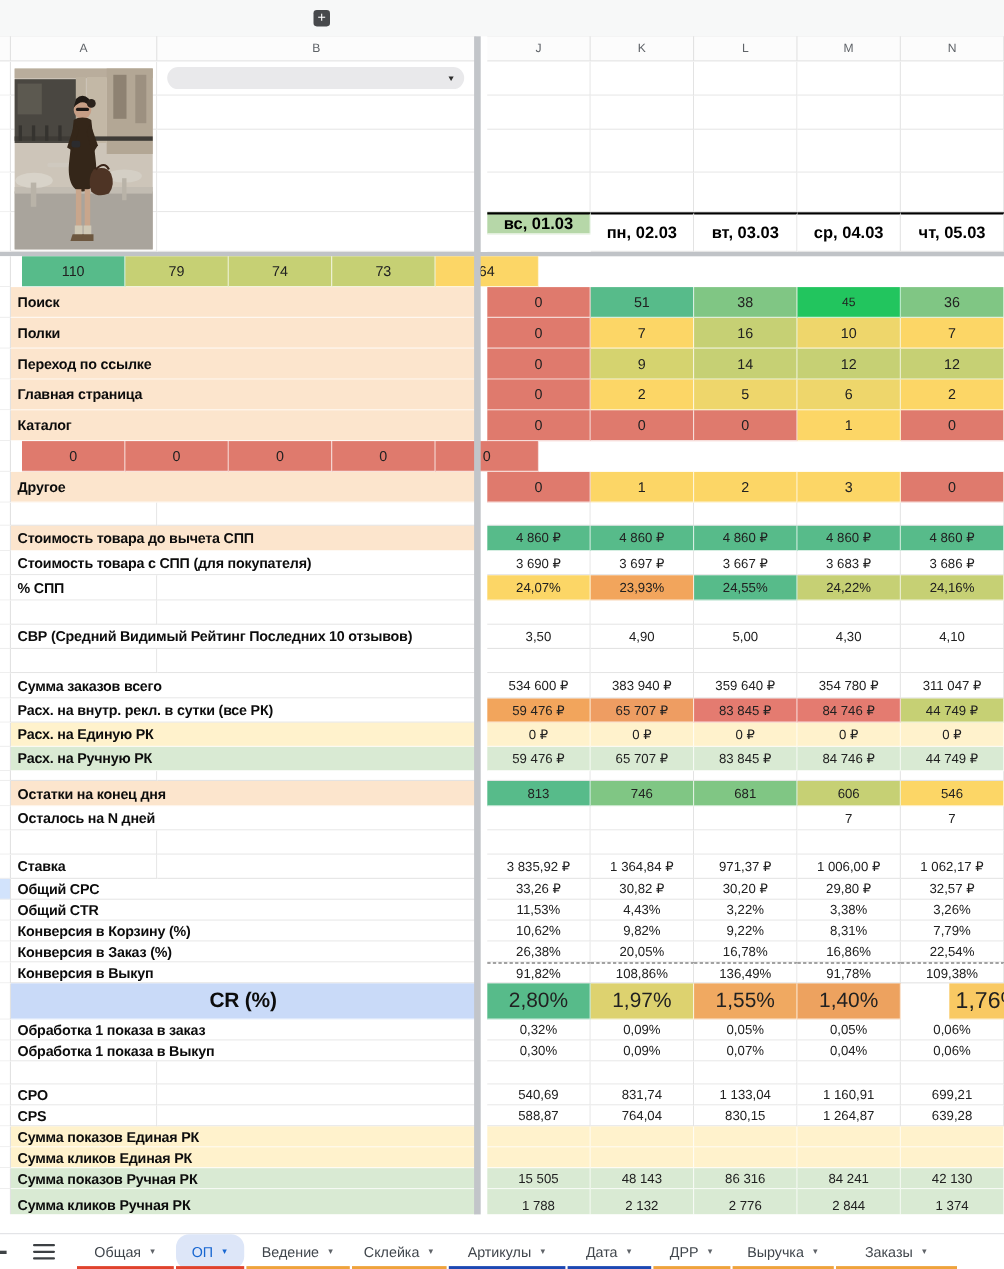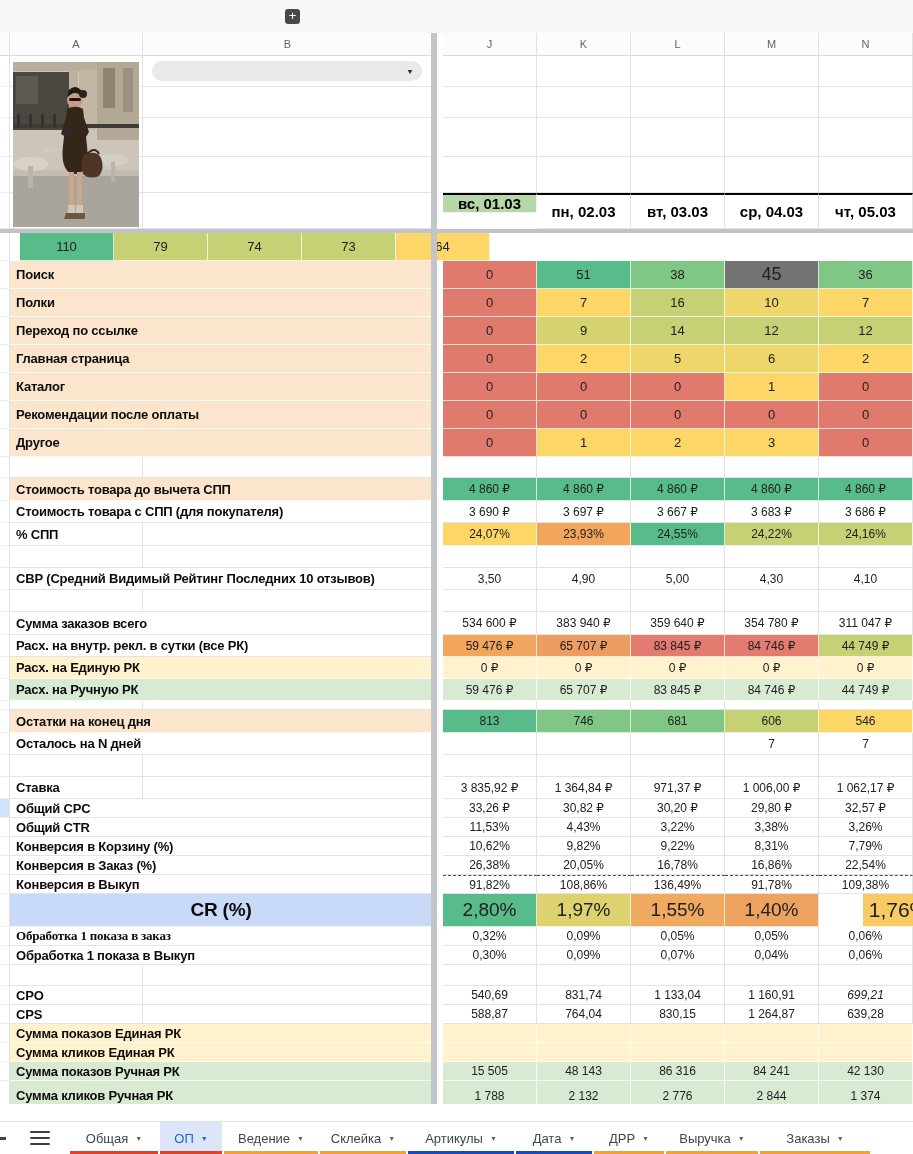--- a/index.html
+++ b/index.html
@@ -140,21 +140,21 @@
         <div class="c val tint" style="width: 94px; height: 28px; background: rgb(198, 208, 116); font-size: 13px;">73</div>
         <div class="c val tint" style="width: 94px; height: 28px; background: rgb(252, 214, 102); font-size: 13px;">64</div>
       </div>
       <div class="row" style="height: 28px;">
         <div class="stubc" style="width: 10px; height: 28px;"></div>
         <div class="c lab tint" style="width: 423px; height: 28px; background: rgb(252, 229, 205);">Поиск</div>
         <div class="gapc" style="width: 10px; height: 28px;"></div>
         <div class="c val tint" style="width: 94px; height: 28px; background: rgb(223, 122, 109); font-size: 13px;">0</div>
         <div class="c val tint" style="width: 94px; height: 28px; background: rgb(87, 187, 138); font-size: 13px;">51</div>
         <div class="c val tint" style="width: 94px; height: 28px; background: rgb(128, 198, 132); font-size: 13px;">38</div>
-        <div class="c val tint" style="width: 94px; height: 28px; background: #737373; font-size: 18px;">45</div>
+        <div class="c val tint" style="width: 94px; height: 28px; background: #22c55e; font-size: 11px;">45</div>
         <div class="c val tint" style="width: 94px; height: 28px; background: rgb(128, 198, 132); font-size: 13px;">36</div>
       </div>
       <div class="row" style="height: 28px;">
         <div class="stubc" style="width: 10px; height: 28px;"></div>
         <div class="c lab tint" style="width: 423px; height: 28px; background: rgb(252, 229, 205);">Полки</div>
         <div class="gapc" style="width: 10px; height: 28px;"></div>
         <div class="c val tint" style="width: 94px; height: 28px; background: rgb(223, 122, 109); font-size: 13px;">0</div>
         <div class="c val tint" style="width: 94px; height: 28px; background: rgb(252, 214, 102); font-size: 13px;">7</div>
         <div class="c val tint" style="width: 94px; height: 28px; background: rgb(198, 208, 116); font-size: 13px;">16</div>
         <div class="c val tint" style="width: 94px; height: 28px; background: rgb(238, 214, 107); font-size: 13px;">10</div>
@@ -185,21 +185,20 @@
         <div class="c lab tint" style="width: 423px; height: 28px; background: rgb(252, 229, 205);">Каталог</div>
         <div class="gapc" style="width: 10px; height: 28px;"></div>
         <div class="c val tint" style="width: 94px; height: 28px; background: rgb(223, 122, 109); font-size: 13px;">0</div>
         <div class="c val tint" style="width: 94px; height: 28px; background: rgb(223, 122, 109); font-size: 13px;">0</div>
         <div class="c val tint" style="width: 94px; height: 28px; background: rgb(223, 122, 109); font-size: 13px;">0</div>
         <div class="c val tint" style="width: 94px; height: 28px; background: rgb(252, 214, 102); font-size: 13px;">1</div>
         <div class="c val tint" style="width: 94px; height: 28px; background: rgb(223, 122, 109); font-size: 13px;">0</div>
       </div>
       <div class="row" style="height: 28px;">
         <div class="stubc" style="width: 10px; height: 28px;"></div>
-        <div class="c lab tint" style="width: 423px; height: 28px; background: rgb(252, 229, 205);">Рекомендации после оплаты</div>
         <div class="gapc" style="width: 10px; height: 28px;"></div>
         <div class="c val tint" style="width: 94px; height: 28px; background: rgb(223, 122, 109); font-size: 13px;">0</div>
         <div class="c val tint" style="width: 94px; height: 28px; background: rgb(223, 122, 109); font-size: 13px;">0</div>
         <div class="c val tint" style="width: 94px; height: 28px; background: rgb(223, 122, 109); font-size: 13px;">0</div>
         <div class="c val tint" style="width: 94px; height: 28px; background: rgb(223, 122, 109); font-size: 13px;">0</div>
         <div class="c val tint" style="width: 94px; height: 28px; background: rgb(223, 122, 109); font-size: 13px;">0</div>
       </div>
       <div class="row" style="height: 28px;">
         <div class="stubc" style="width: 10px; height: 28px;"></div>
         <div class="c lab tint" style="width: 423px; height: 28px; background: rgb(252, 229, 205);">Другое</div>
@@ -432,21 +431,21 @@
         <div class="c lab tint" style="width: 423px; height: 33px; background: rgb(201, 218, 248); justify-content: center; padding-left: 0px; font-size: 19px;">CR (%)</div>
         <div class="gapc" style="width: 10px; height: 33px;"></div>
         <div class="c val tint" style="width: 94px; height: 33px; background: rgb(87, 187, 138); font-size: 19px;">2,80%</div>
         <div class="c val tint" style="width: 94px; height: 33px; background: rgb(221, 210, 111); font-size: 19px;">1,97%</div>
         <div class="c val tint" style="width: 94px; height: 33px; background: rgb(240, 169, 97); font-size: 19px;">1,55%</div>
         <div class="c val tint" style="width: 94px; height: 33px; background: rgb(237, 162, 95); font-size: 19px;">1,40%</div>
         <div class="c val tint" style="width: 72px; height: 33px; background: rgb(249, 201, 99); font-size: 21px; margin-left: 44px;">1,76%</div>
       </div>
       <div class="row" style="height: 19px;">
         <div class="stubc" style="width: 10px; height: 19px;"></div>
-        <div class="c lab" style="width: 423px; height: 19px; font-family: Liberation Serif, serif;">Обработка 1 показа в заказ</div>
+        <div class="c lab" style="width: 423px; height: 19px;">Обработка 1 показа в заказ</div>
         <div class="gapc" style="width: 10px; height: 19px;"></div>
         <div class="c val" style="width: 94px; height: 19px;">0,32%</div>
         <div class="c val" style="width: 94px; height: 19px;">0,09%</div>
         <div class="c val" style="width: 94px; height: 19px;">0,05%</div>
         <div class="c val" style="width: 94px; height: 19px;">0,05%</div>
         <div class="c val" style="width: 94px; height: 19px;">0,06%</div>
       </div>
       <div class="row" style="height: 19px;">
         <div class="stubc" style="width: 10px; height: 19px;"></div>
         <div class="c lab" style="width: 423px; height: 19px;">Обработка 1 показа в Выкуп</div>
@@ -470,21 +469,21 @@
       </div>
       <div class="row" style="height: 19px;">
         <div class="stubc" style="width: 10px; height: 19px;"></div>
         <div class="c lab" style="width: 133px; height: 19px;">CPO</div>
         <div class="c" style="width: 290px; height: 19px;"></div>
         <div class="gapc" style="width: 10px; height: 19px;"></div>
         <div class="c val" style="width: 94px; height: 19px;">540,69</div>
         <div class="c val" style="width: 94px; height: 19px;">831,74</div>
         <div class="c val" style="width: 94px; height: 19px;">1 133,04</div>
         <div class="c val" style="width: 94px; height: 19px;">1 160,91</div>
-        <div class="c val" style="width: 94px; height: 19px; font-style: italic;">699,21</div>
+        <div class="c val" style="width: 94px; height: 19px;">699,21</div>
       </div>
       <div class="row" style="height: 19px;">
         <div class="stubc" style="width: 10px; height: 19px;"></div>
         <div class="c lab" style="width: 133px; height: 19px;">CPS</div>
         <div class="c" style="width: 290px; height: 19px;"></div>
         <div class="gapc" style="width: 10px; height: 19px;"></div>
         <div class="c val" style="width: 94px; height: 19px;">588,87</div>
         <div class="c val" style="width: 94px; height: 19px;">764,04</div>
         <div class="c val" style="width: 94px; height: 19px;">830,15</div>
         <div class="c val" style="width: 94px; height: 19px;">1 264,87</div>
@@ -586,21 +585,21 @@
         <i></i>
         <i></i>
         <i></i>
       </div>
     <div class="tabs" id="tabs">
         <div class="tab" style="width: 88px;">
           <span>Общая</span>
           <span class="tarr">▼</span>
           <div class="ul" style="background: rgb(224, 67, 45);"></div>
         </div>
-        <div class="tab active" style="width: 62px;">
+        <div class="tab active" style="width: 62px; border-radius: 12px;">
           <span>ОП</span>
           <span class="tarr">▼</span>
           <div class="ul" style="background: rgb(224, 67, 45);"></div>
         </div>
         <div class="tab" style="width: 94px;">
           <span>Ведение</span>
           <span class="tarr">▼</span>
           <div class="ul" style="background: rgb(239, 163, 60);"></div>
         </div>
         <div class="tab" style="width: 86px;">

